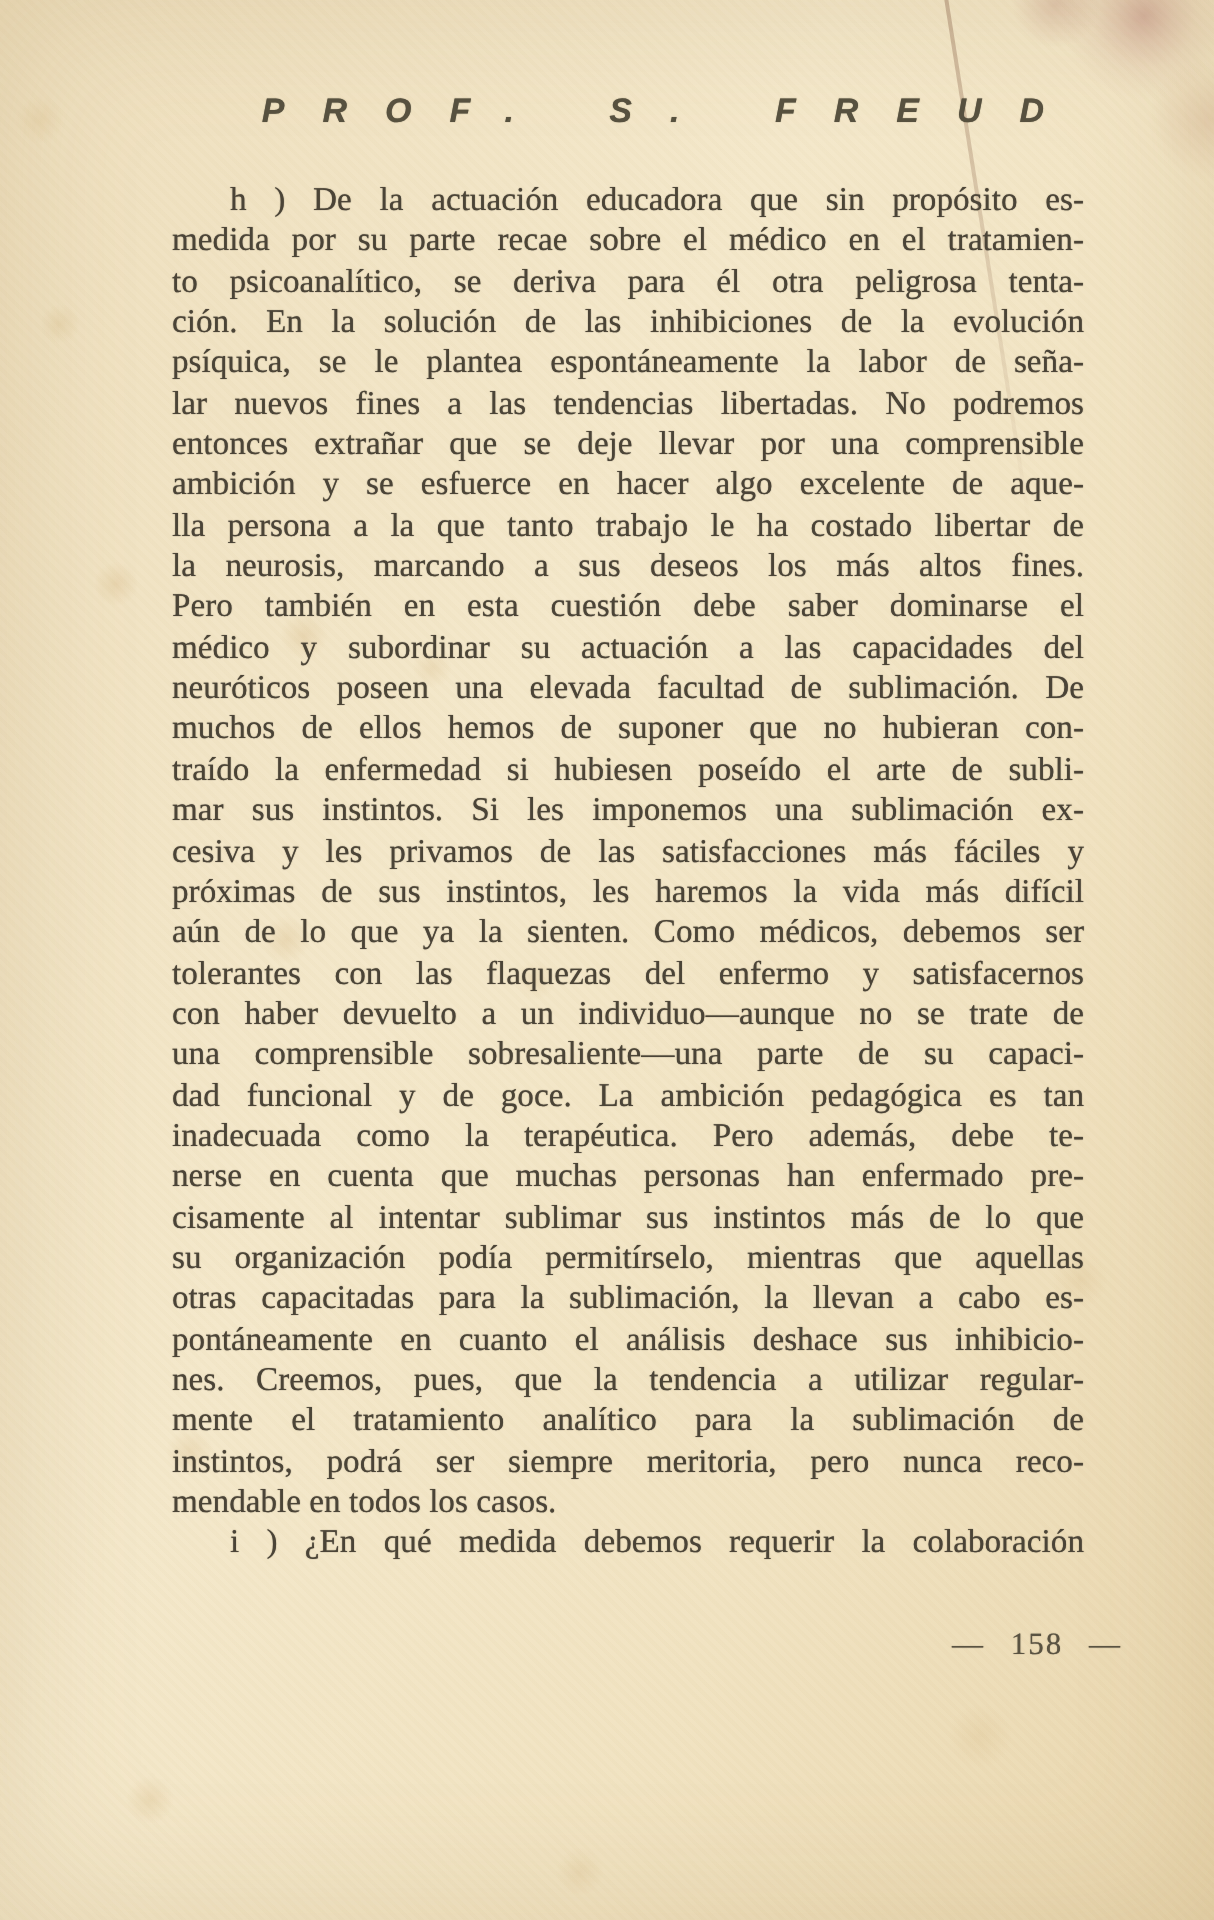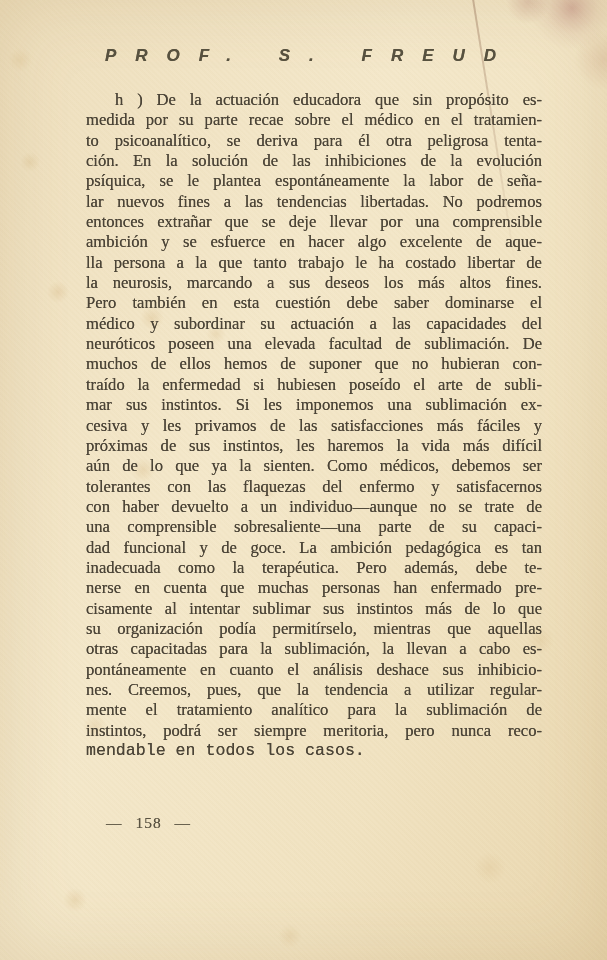--- a/index.html
+++ b/index.html
@@ -27,38 +27,38 @@
       linear-gradient(115deg, #eedfbd 0%, #f4e8ca 40%, #f1e3c1 70%, #e9d6ae 100%);
     box-shadow: inset 0 0 70px rgba(160,125,70,0.18);
   }
   .crack {
     position:absolute; left:514px; top:-4px; width:2px; height:268px;
     background:linear-gradient(to bottom, rgba(145,108,82,0.42), rgba(145,108,82,0.18) 60%, transparent);
     transform-origin: bottom center; transform: rotate(-9deg); border-radius:2px;
   }
   .running-header {
     position:absolute; top:46px; left:86px; width:455px;
-    text-align:left;
+    text-align:right;
     font-family:"Liberation Sans", sans-serif;
     font-style:italic; font-weight:bold;
     font-size:17px; letter-spacing:19px; word-spacing:5px;
     text-indent:19px; white-space:nowrap;
     color:#57513f; text-shadow:0 0 0.5px rgba(87,81,63,0.8);
   }
   .body-block {
     position:absolute; top:90px; left:86px; width:456px;
     font-size:16.6px; line-height:20.35px;
     color:#4b4437; text-shadow:0 0 0.55px rgba(75,68,55,0.85);
   }
   .line { text-align:justify; text-align-last:justify; }
   .line.indent { text-indent:29px;font-family:Liberation Serif, serif; }
-  .line.flush { text-align-last:left;font-family:Liberation Mono, monospace; }
+  .line.flush { text-align-last:left; }
   .page-number {
     position:absolute; top:814px; left:106px; width:455px;
-    text-align:left; font-size:15.5px; word-spacing:8px; letter-spacing:1px;
+    text-align:right; font-size:15.5px; word-spacing:8px; letter-spacing:1px;
     color:#5a5342; text-shadow:0 0 0.5px rgba(90,83,66,0.8);
   }
 </style>
 </head>
 <body>
 
 <div class="page">
   <div class="crack"></div>
 
   <div class="running-header">PROF. S. FREUD</div>
@@ -90,16 +90,17 @@
     <div class="line">inadecuada como la terapéutica. Pero además, debe te-</div>
     <div class="line">nerse en cuenta que muchas personas han enfermado pre-</div>
     <div class="line">cisamente al intentar sublimar sus instintos más de lo que</div>
     <div class="line">su organización podía permitírselo, mientras que aquellas</div>
     <div class="line">otras capacitadas para la sublimación, la llevan a cabo es-</div>
     <div class="line">pontáneamente en cuanto el análisis deshace sus inhibicio-</div>
     <div class="line">nes. Creemos, pues, que la tendencia a utilizar regular-</div>
     <div class="line">mente el tratamiento analítico para la sublimación de</div>
     <div class="line">instintos, podrá ser siempre meritoria, pero nunca reco-</div>
     <div class="line flush">mendable en todos los casos.</div>
+    <div class="line indent">i )  ¿En qué medida debemos requerir la colaboración</div>
   </div>
 
   <div class="page-number">— 158 —</div>
 </div>
 
 </body></html>

